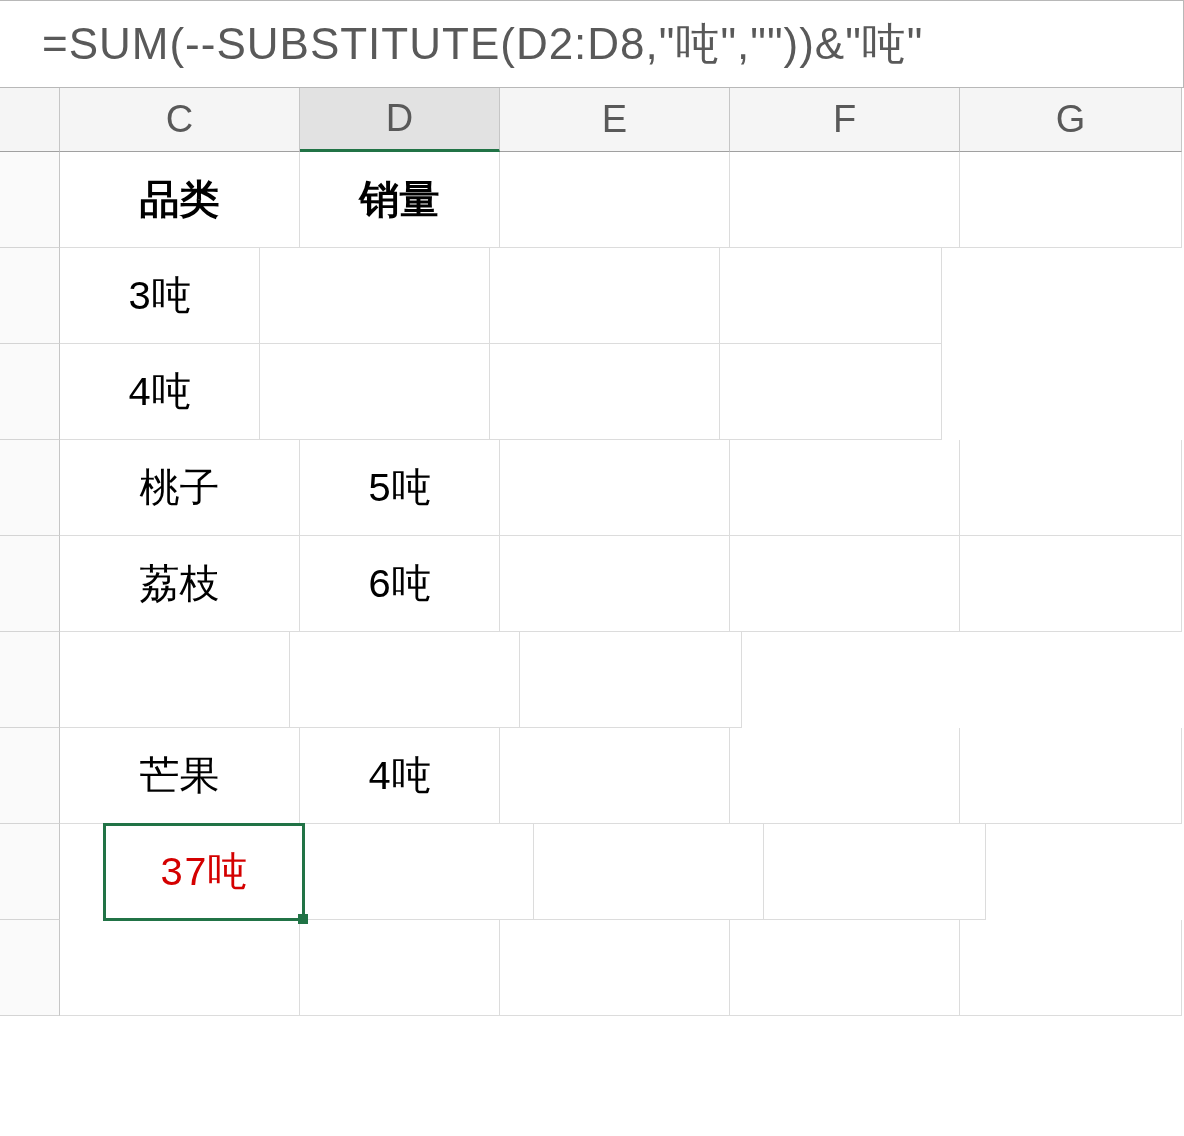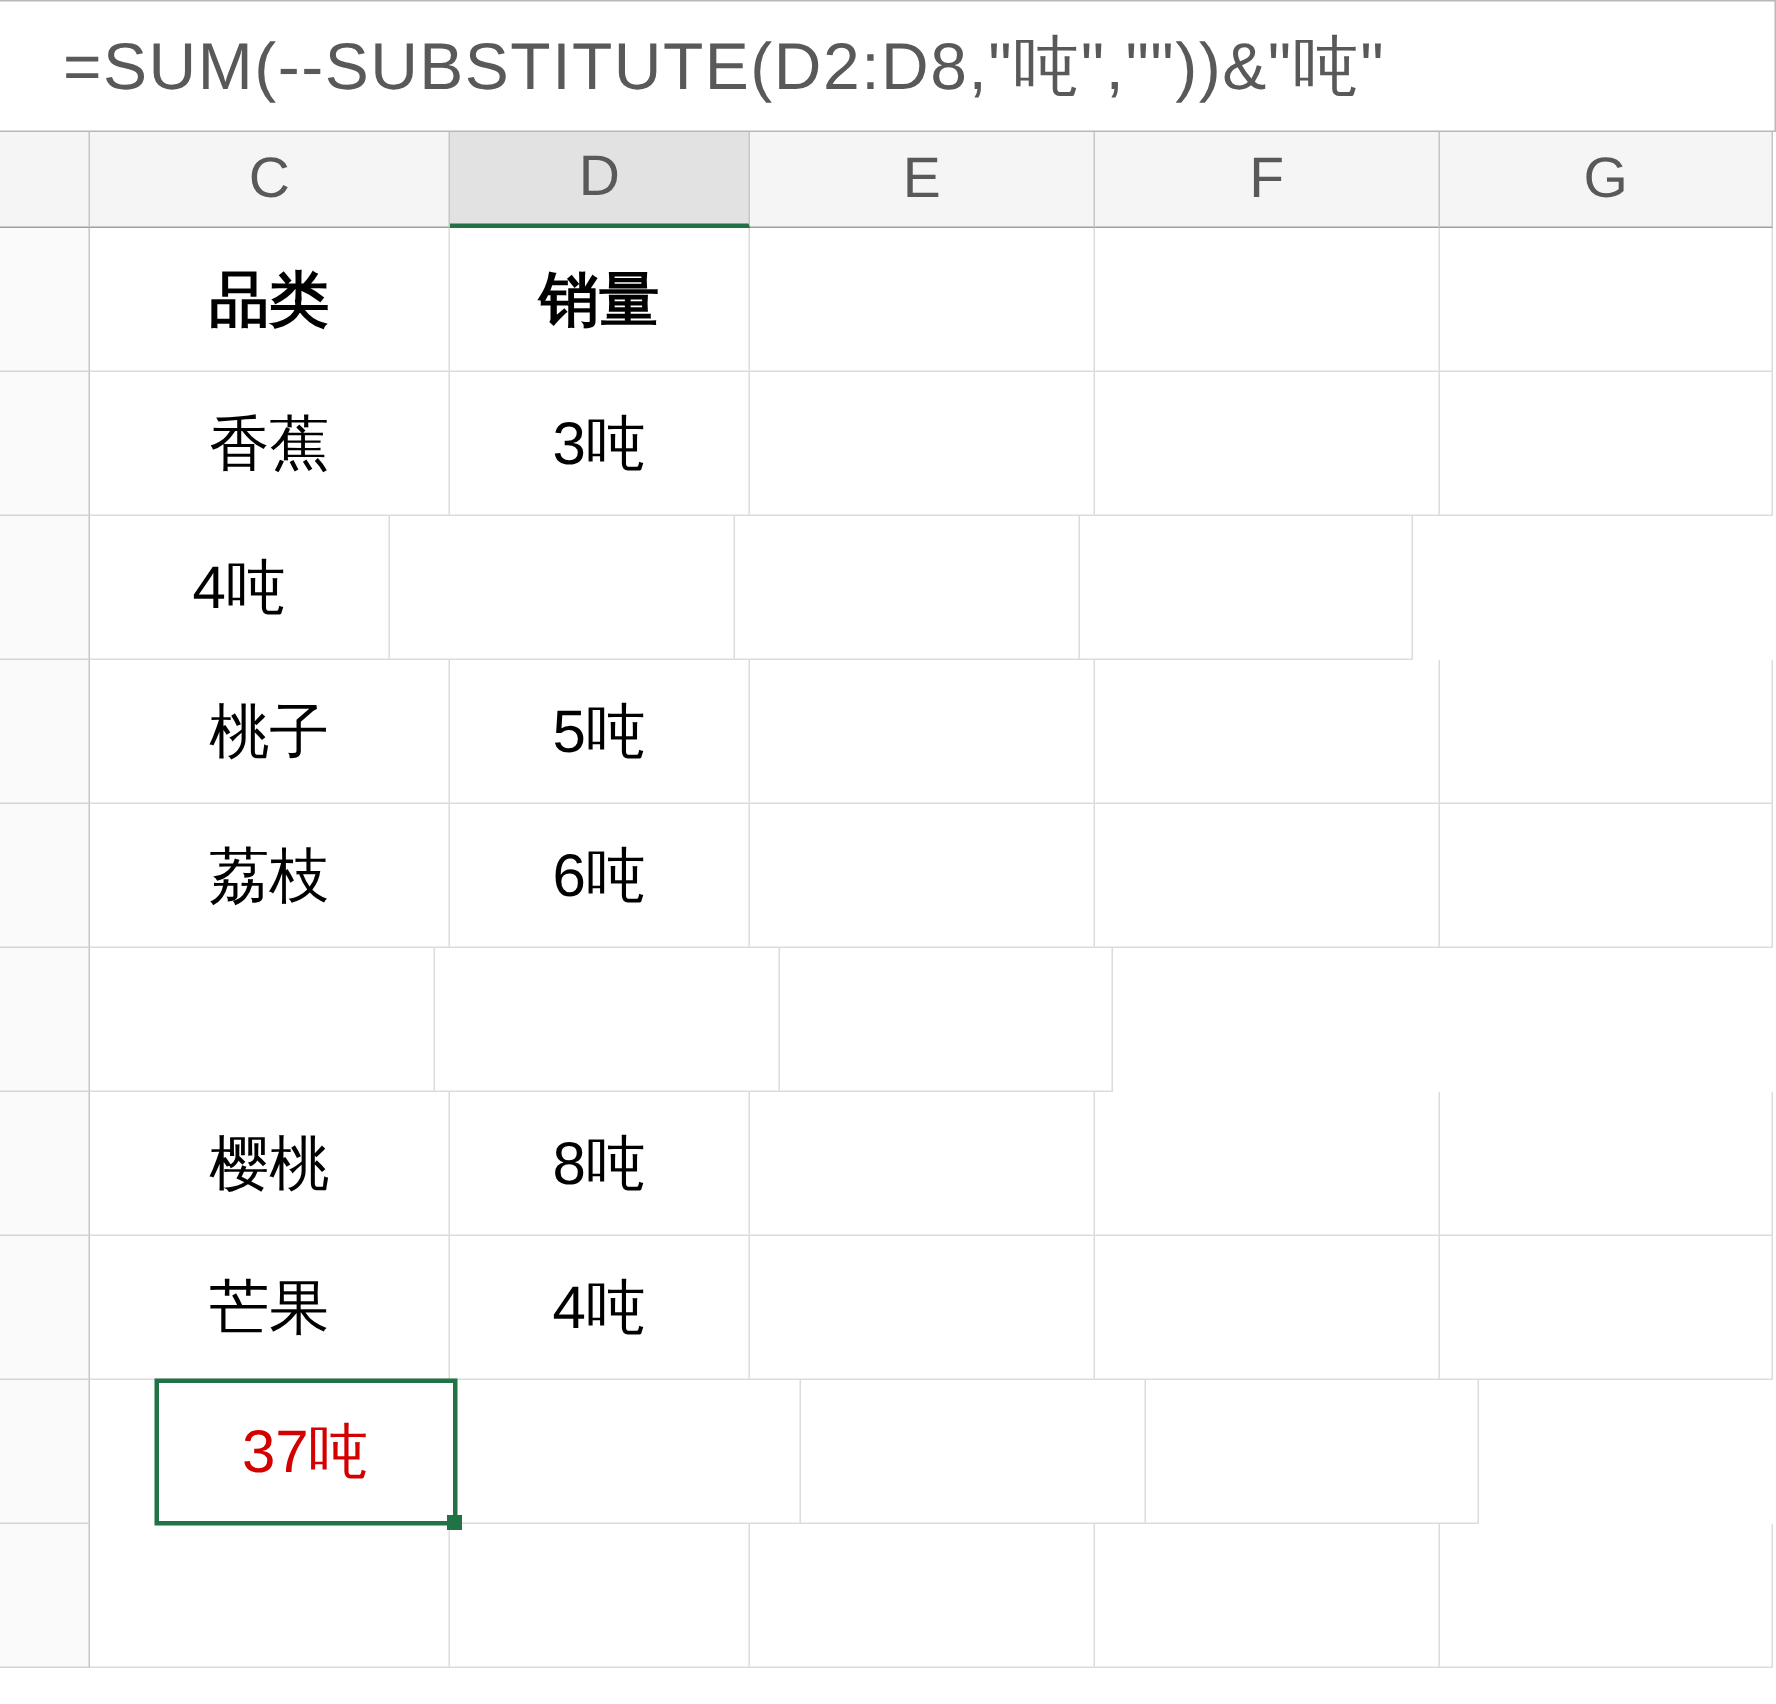--- a/index.html
+++ b/index.html
@@ -64,20 +64,21 @@
   .cell {
     border-right: 1px solid #dcdcdc;
     border-bottom: 1px solid #dcdcdc;
     display: flex;
     align-items: center;
     justify-content: center;
     font-size: 40px;
     color: #000000;
     background: #ffffff;
     position: relative;
+    font-family: Liberation Mono, monospace;
   }
   .cell.header-cell { font-weight: 700; }
   .cell.red { color: #d40000; margin-left: 44px; }
   .cell.selected {
     outline: 3px solid #217346;
     outline-offset: -2px;
     z-index: 2;
   }
   .fill-handle {
     position: absolute;
@@ -117,21 +118,20 @@
     <div class="rowh"></div>
     <div class="cell w-c header-cell">品类</div>
     <div class="cell w-d header-cell">销量</div>
     <div class="cell w-e"></div>
     <div class="cell w-f"></div>
     <div class="cell w-g"></div>
   </div>
 
   <div class="row">
     <div class="rowh"></div>
-    <div class="cell w-c">香蕉</div>
     <div class="cell w-d">3吨</div>
     <div class="cell w-e"></div>
     <div class="cell w-f"></div>
     <div class="cell w-g"></div>
   </div>
 
   <div class="row">
     <div class="rowh"></div>
     <div class="cell w-d">4吨</div>
     <div class="cell w-e"></div>
@@ -157,28 +157,20 @@
     <div class="cell w-g"></div>
   </div>
 
   <div class="row">
     <div class="rowh"></div>
     <div class="cell w-e"></div>
     <div class="cell w-f"></div>
     <div class="cell w-g"></div>
   </div>
 
-  <div class="row">
-    <div class="rowh"></div>
-    <div class="cell w-c">樱桃</div>
-    <div class="cell w-d">8吨</div>
-    <div class="cell w-e"></div>
-    <div class="cell w-f"></div>
-    <div class="cell w-g"></div>
-  </div>
 
   <div class="row">
     <div class="rowh"></div>
     <div class="cell w-c">芒果</div>
     <div class="cell w-d">4吨</div>
     <div class="cell w-e"></div>
     <div class="cell w-f"></div>
     <div class="cell w-g"></div>
   </div>
 

